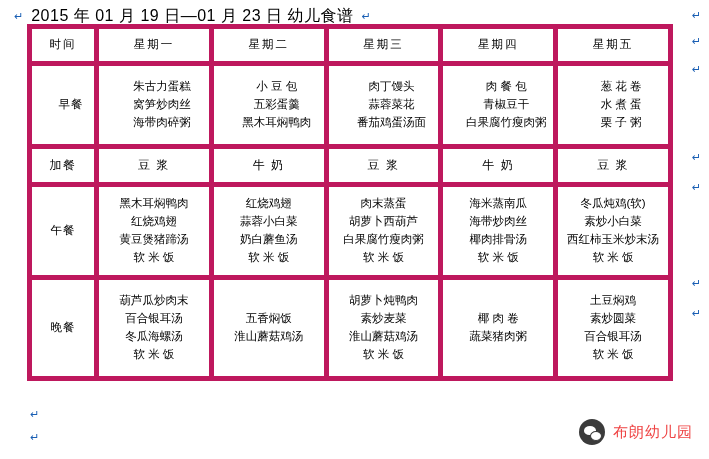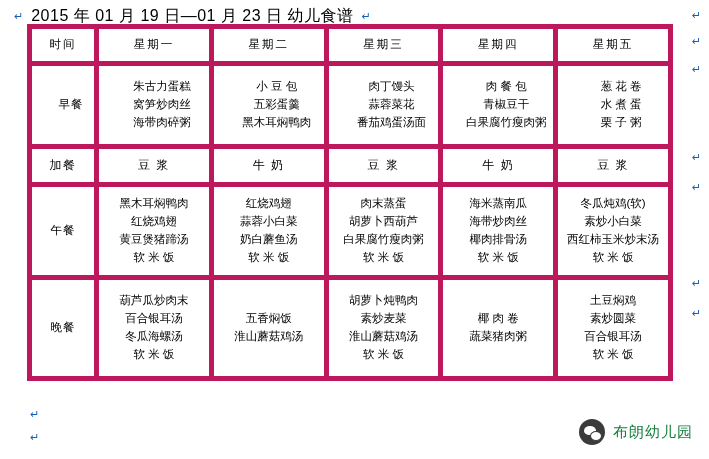--- a/index.html
+++ b/index.html
@@ -136,21 +136,21 @@
     top: 12px;
     width: 10px;
     height: 8px;
     background: #ffffff;
     border-radius: 50%;
     border: 1.5px solid #3b3b3b;
   }
   .brand-text {
     font-size: 15px;
     font-family: "Liberation Serif", serif;
-    color: #15803d;
+    color: #ef4444;
     letter-spacing: 1px;
   }
 </style>
 </head>
 <body>
 
 <div class="page">
 
   <div class="title-row">
     <span class="pilcrow title-pilcrow-left">↵</span>

